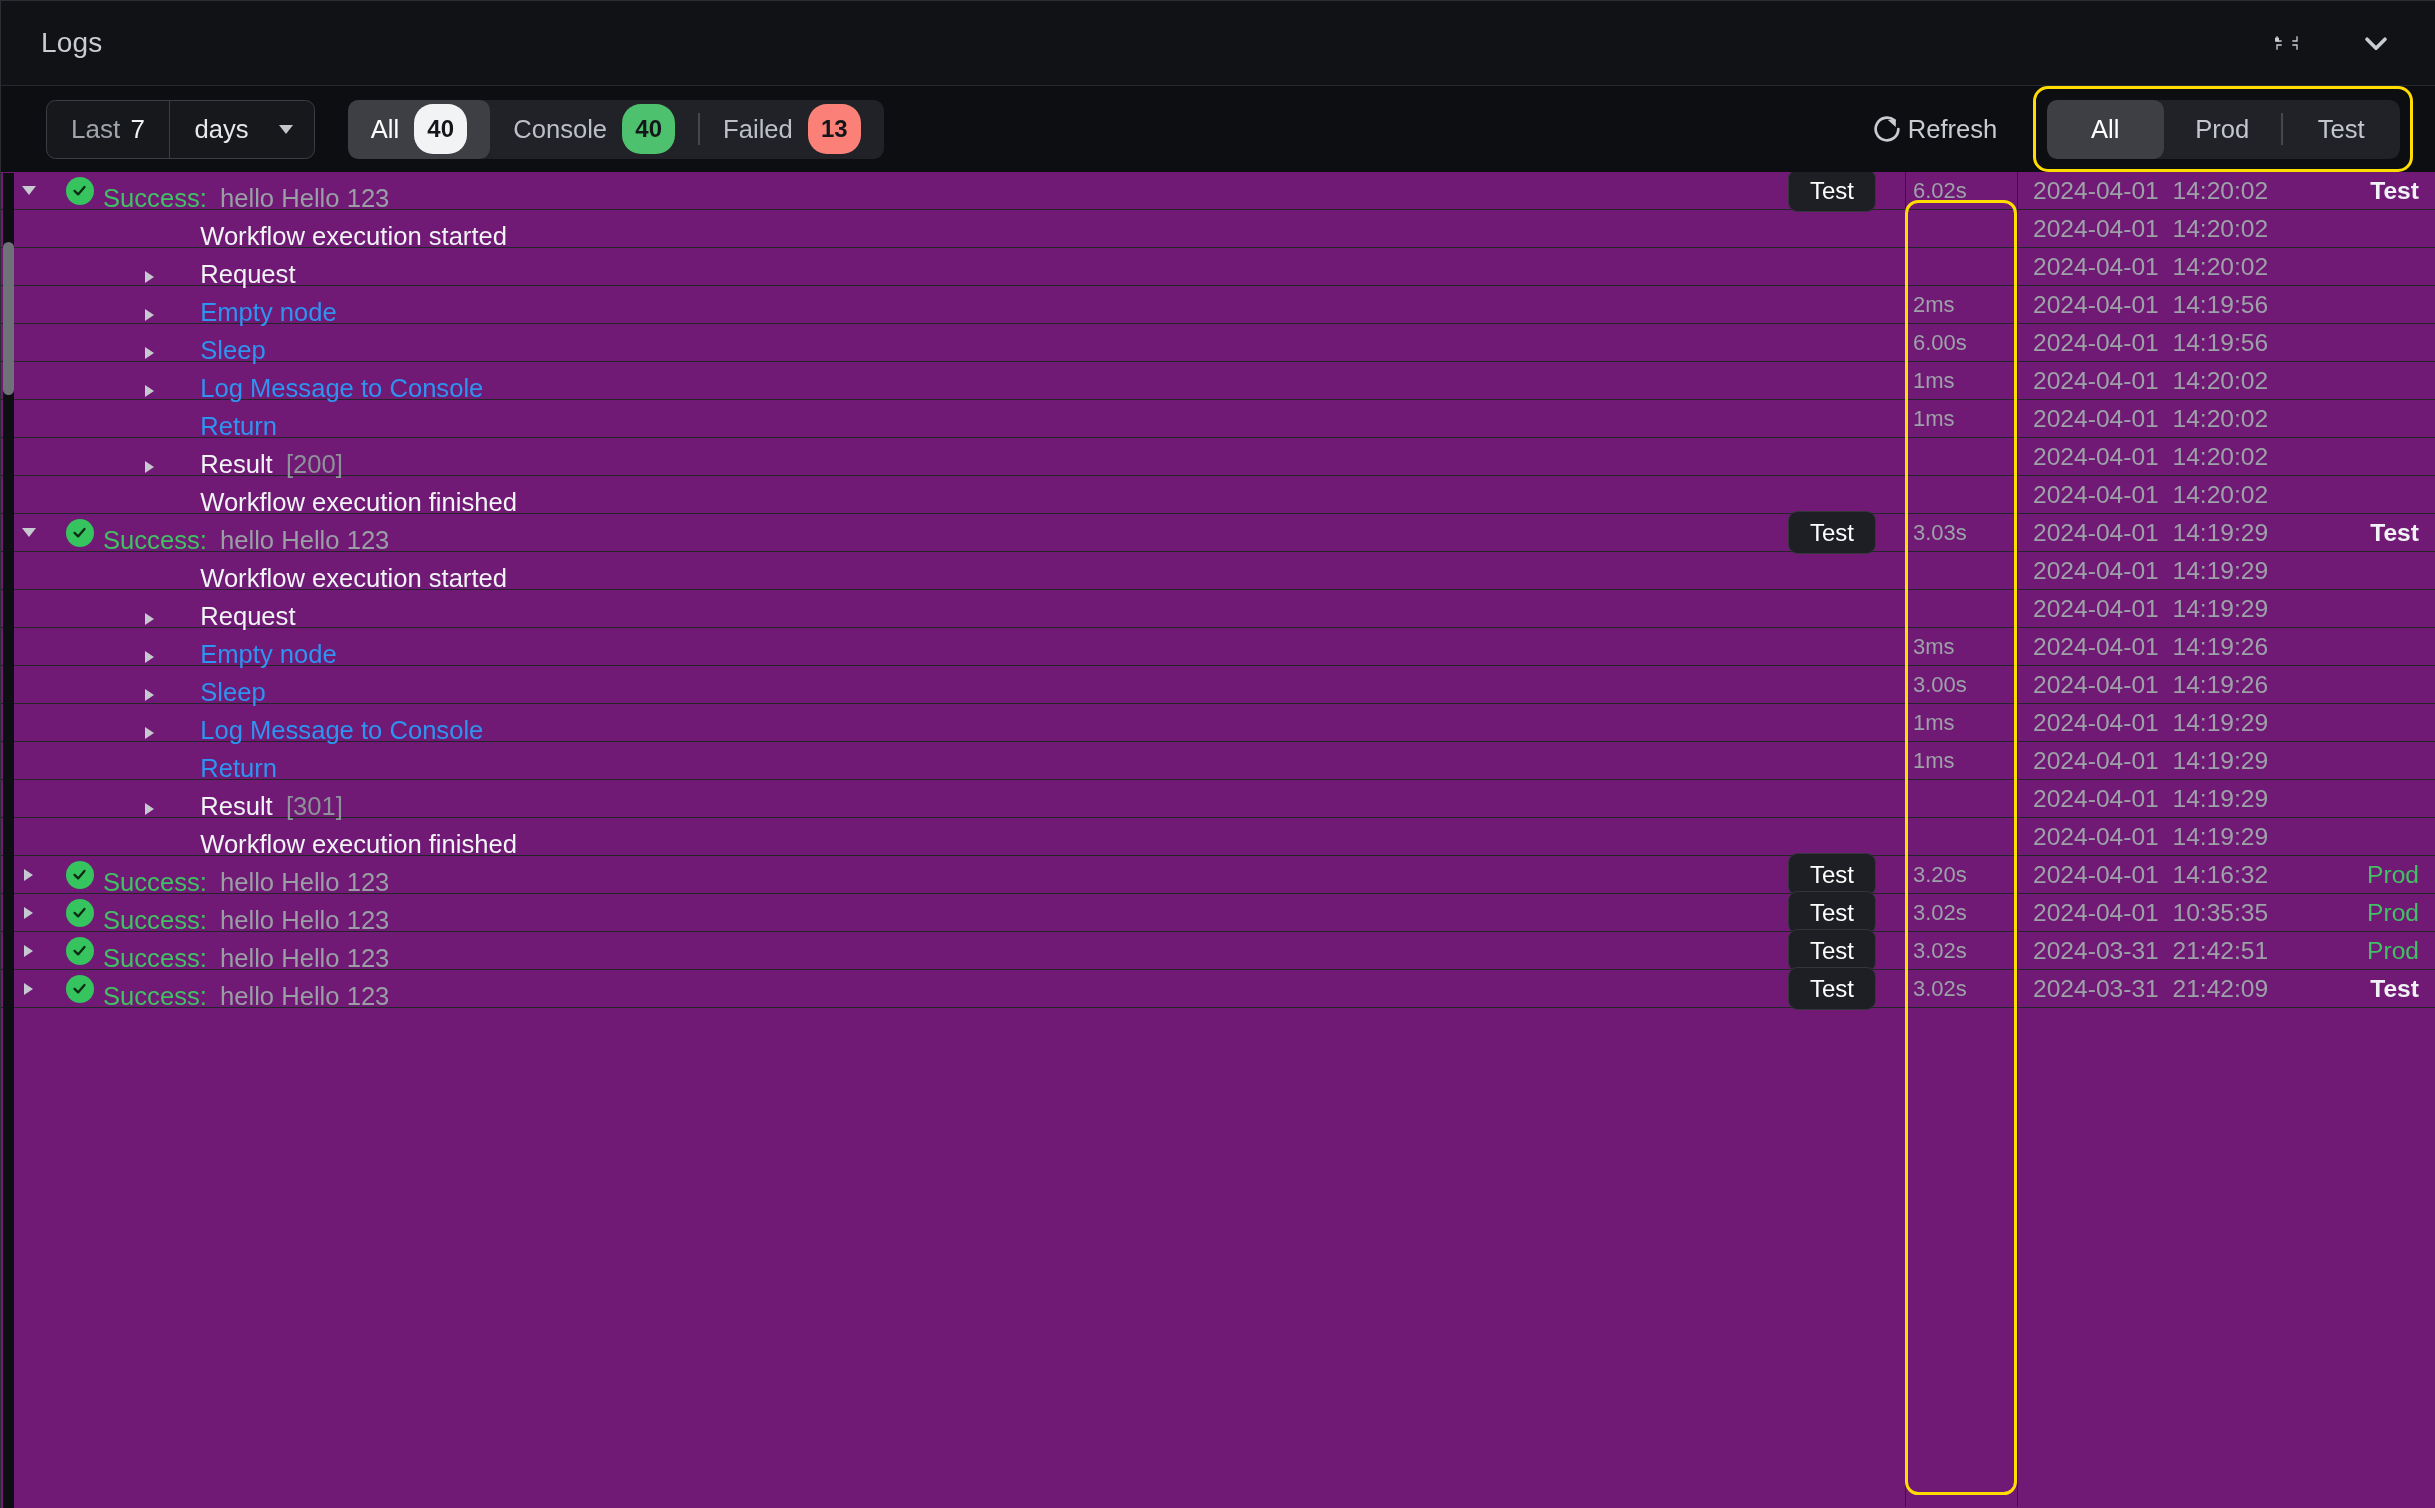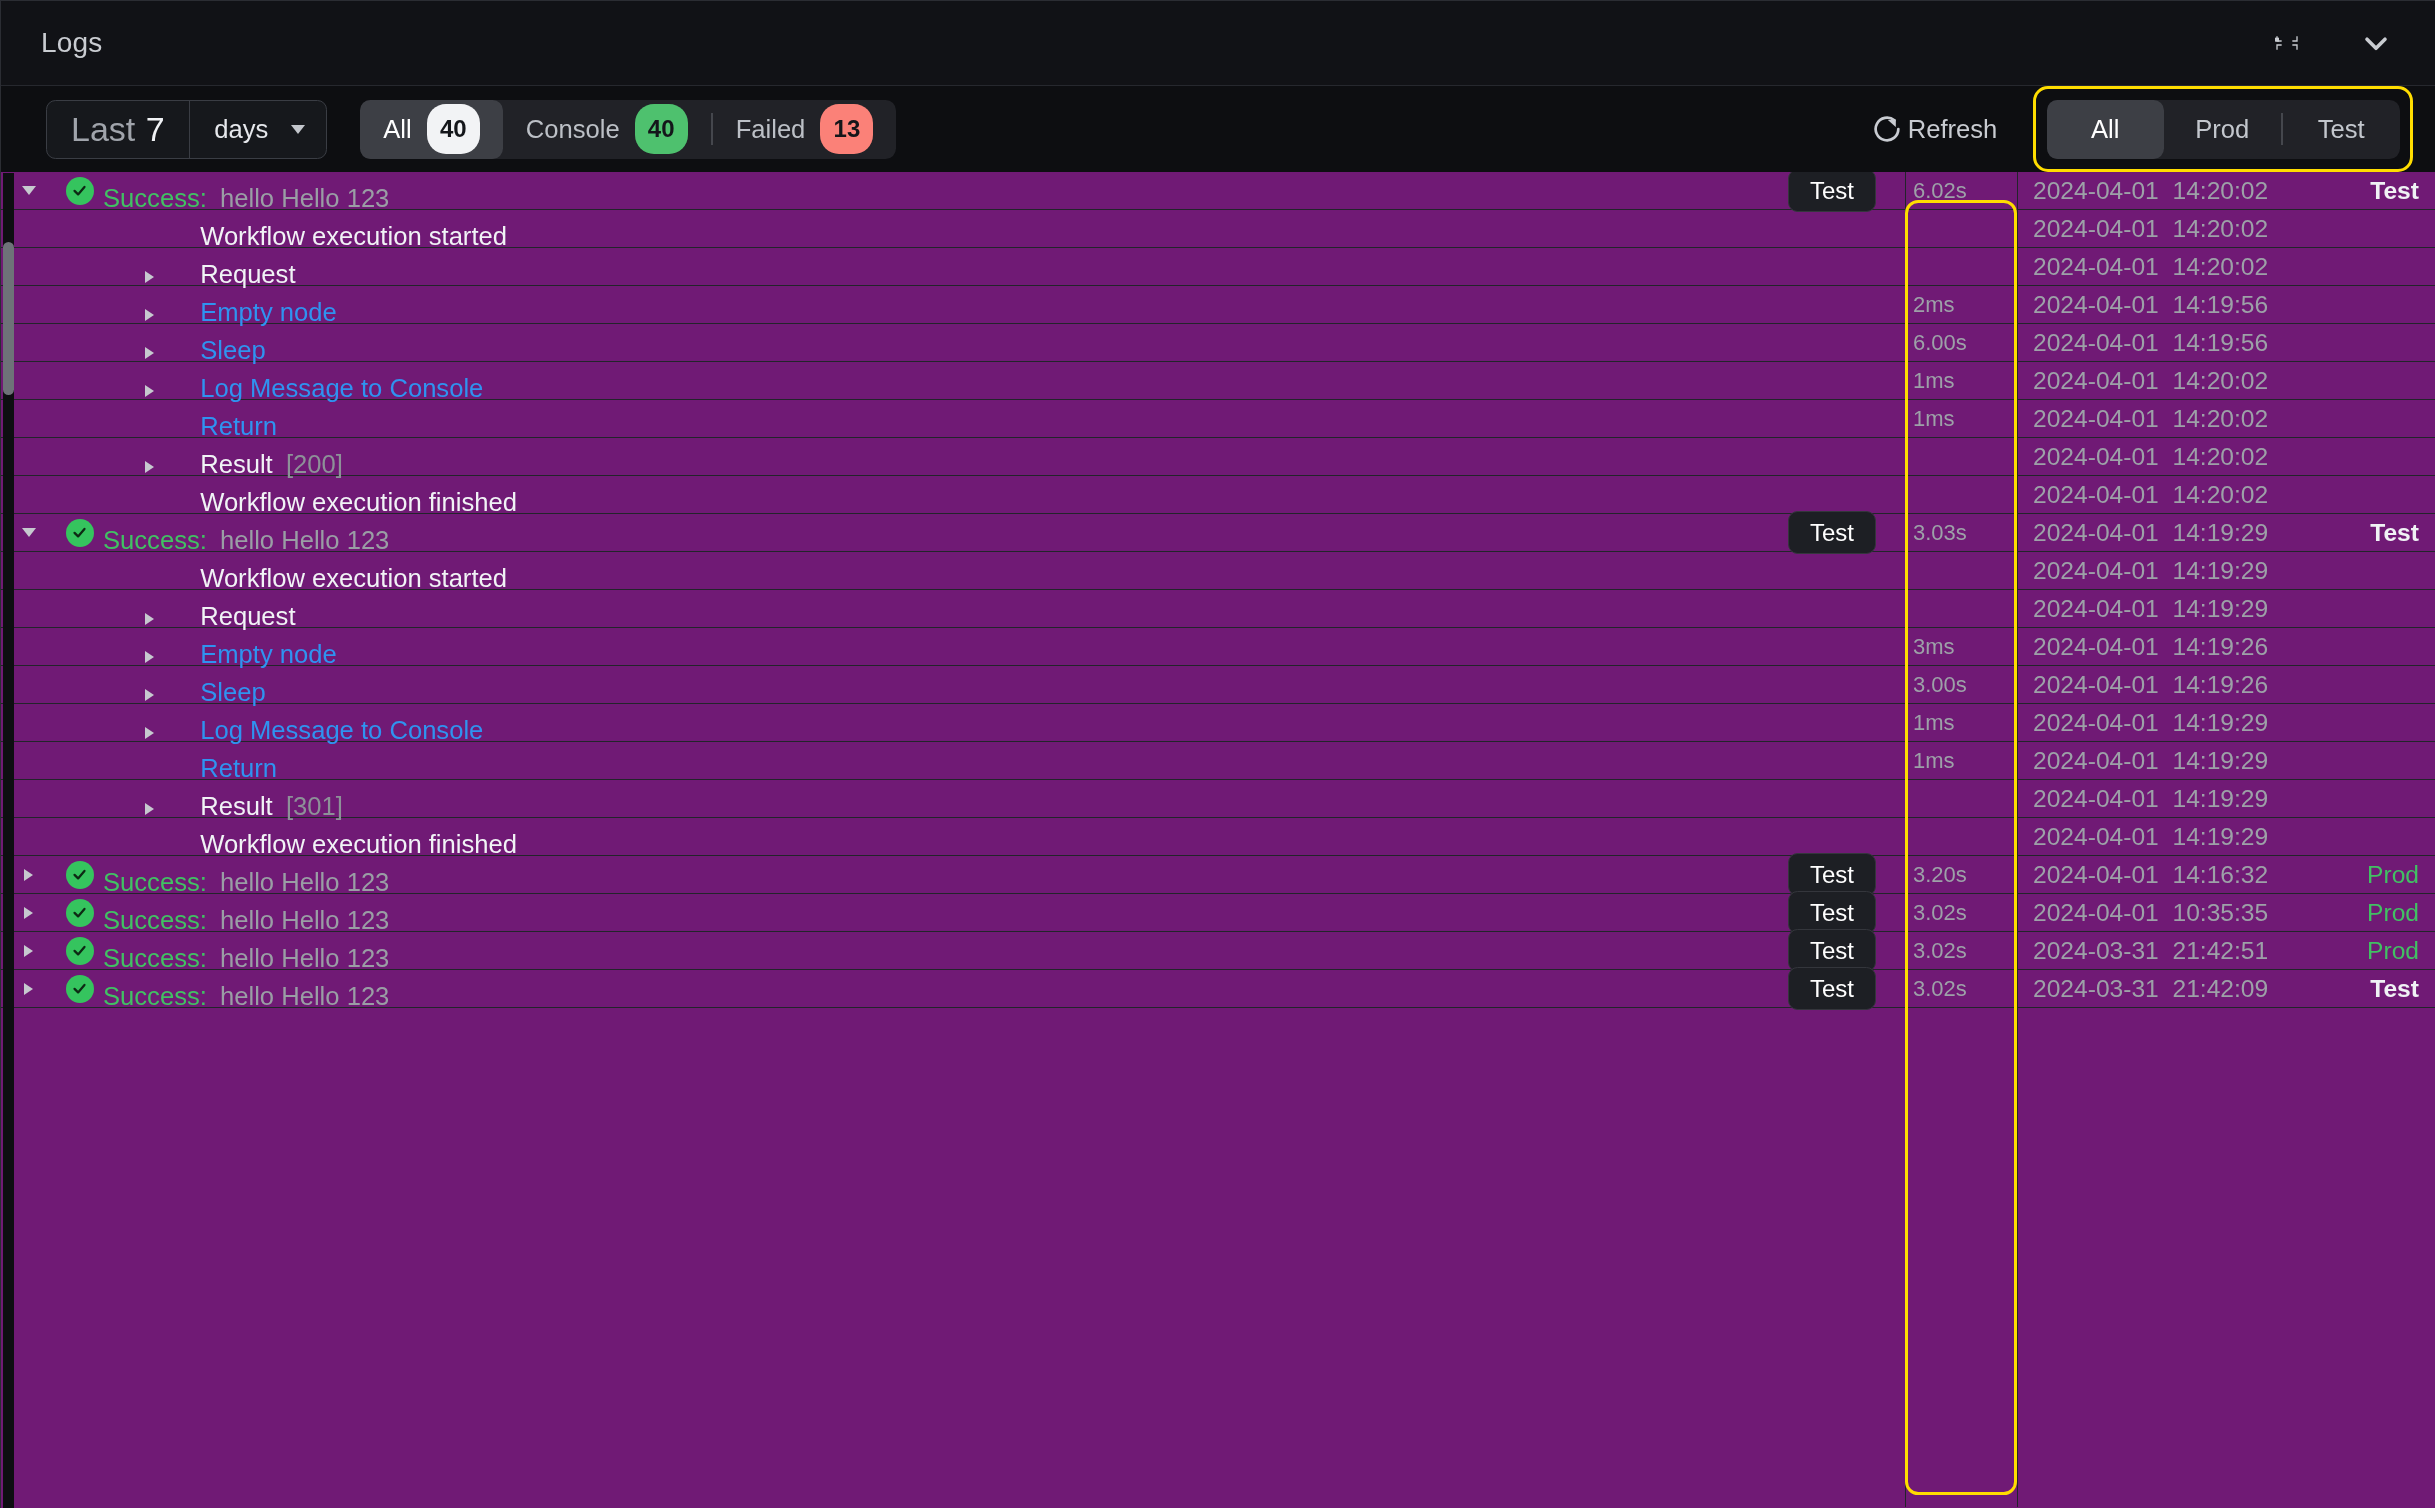--- a/index.html
+++ b/index.html
@@ -57,26 +57,26 @@
     height: 59px;
     border: 1.4px solid #3a3d44;
     border-radius: 9.5px;
     overflow: hidden;
     background: #16181c;
   }
   .range-left {
     display: flex; align-items: center; gap: 10.4px;
     padding: 0 24px;
     border-right: 1.4px solid #3a3d44;
-    font-size: 34px;
+    font-size: 26px;
   }
   .range-label { color: #a0a4ab; }
   .range-value { color: #f0f2f5; }
   .range-right {
-    display: flex; align-items: center; gap: 23px;
+    display: flex; align-items: center; gap: 30px;
     padding: 0 21px 0 24.6px;
     font-size: 25.6px; color: #e6e8ec;
   }
   .chev-down {
     width: 0; height: 0;
     border-left: 7.6px solid transparent;
     border-right: 7.6px solid transparent;
     border-top: 9.5px solid #c2c5cb;
   }
 

